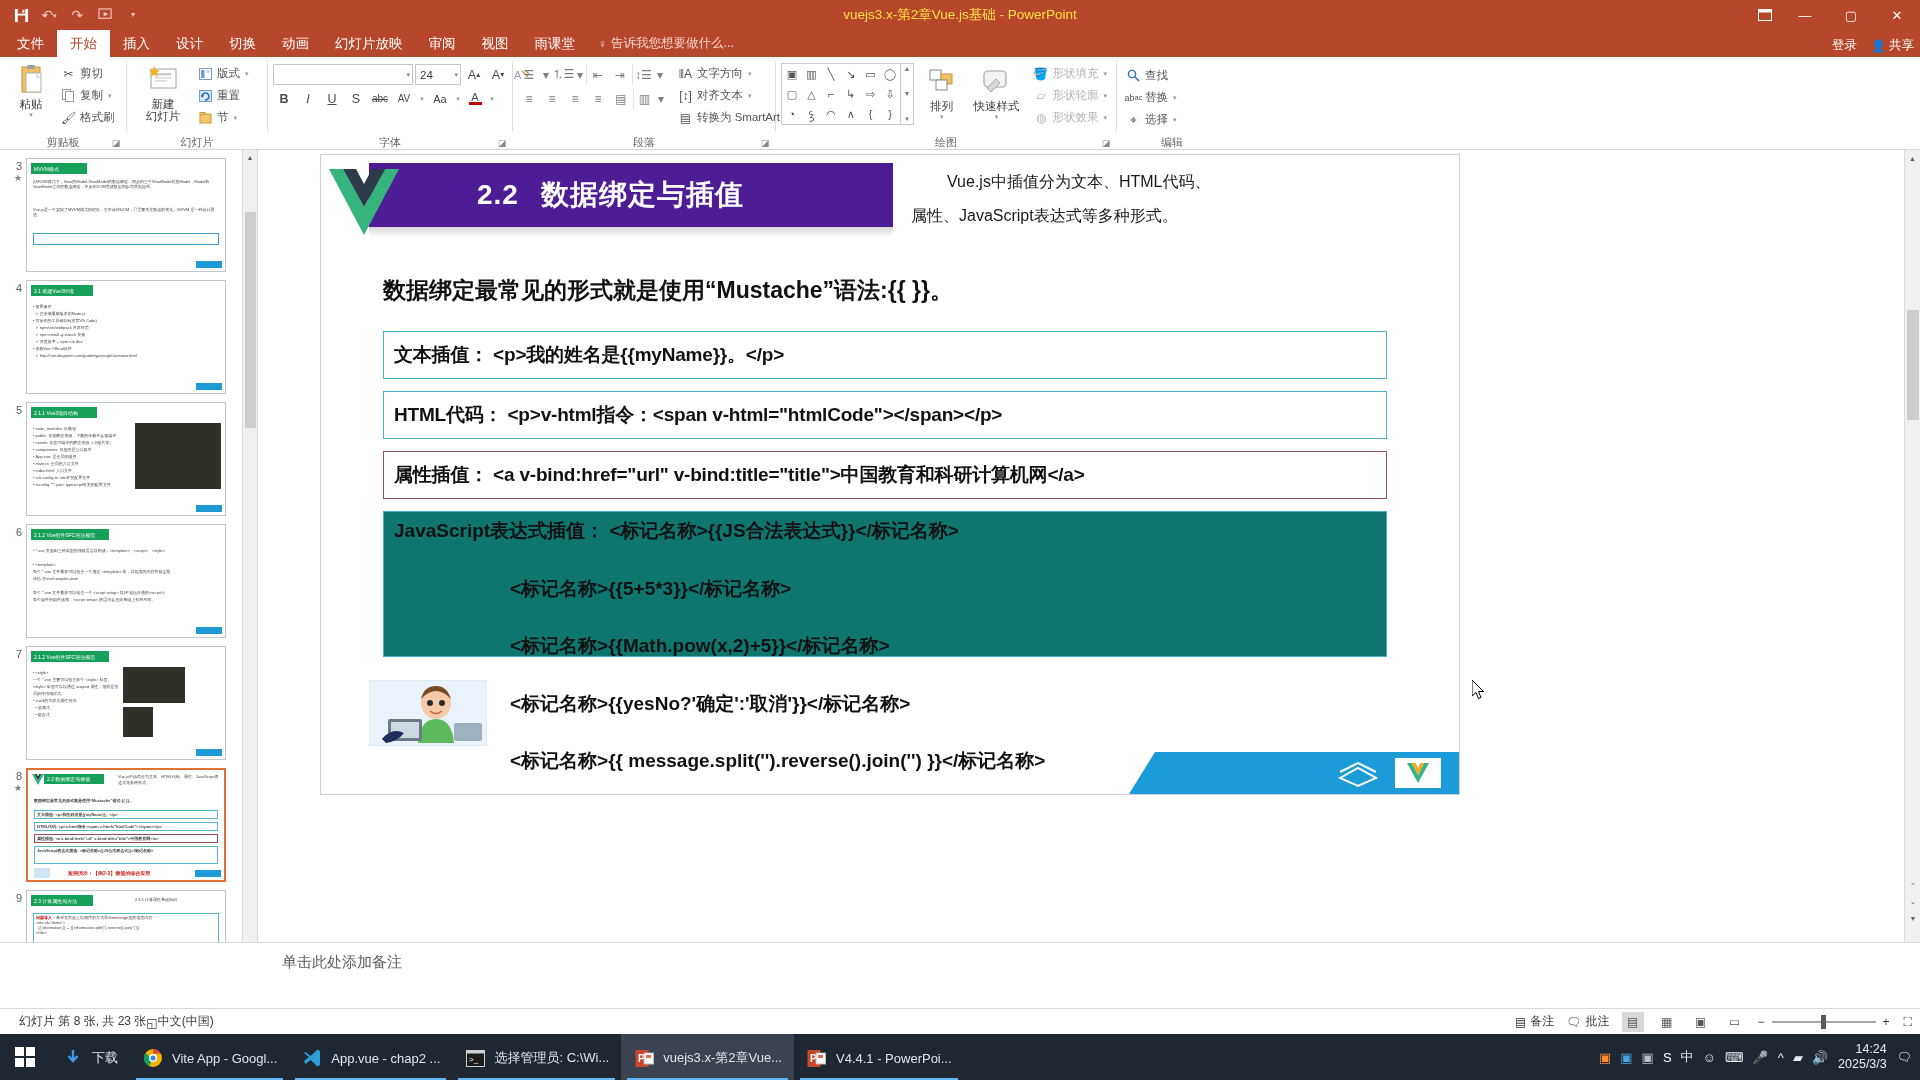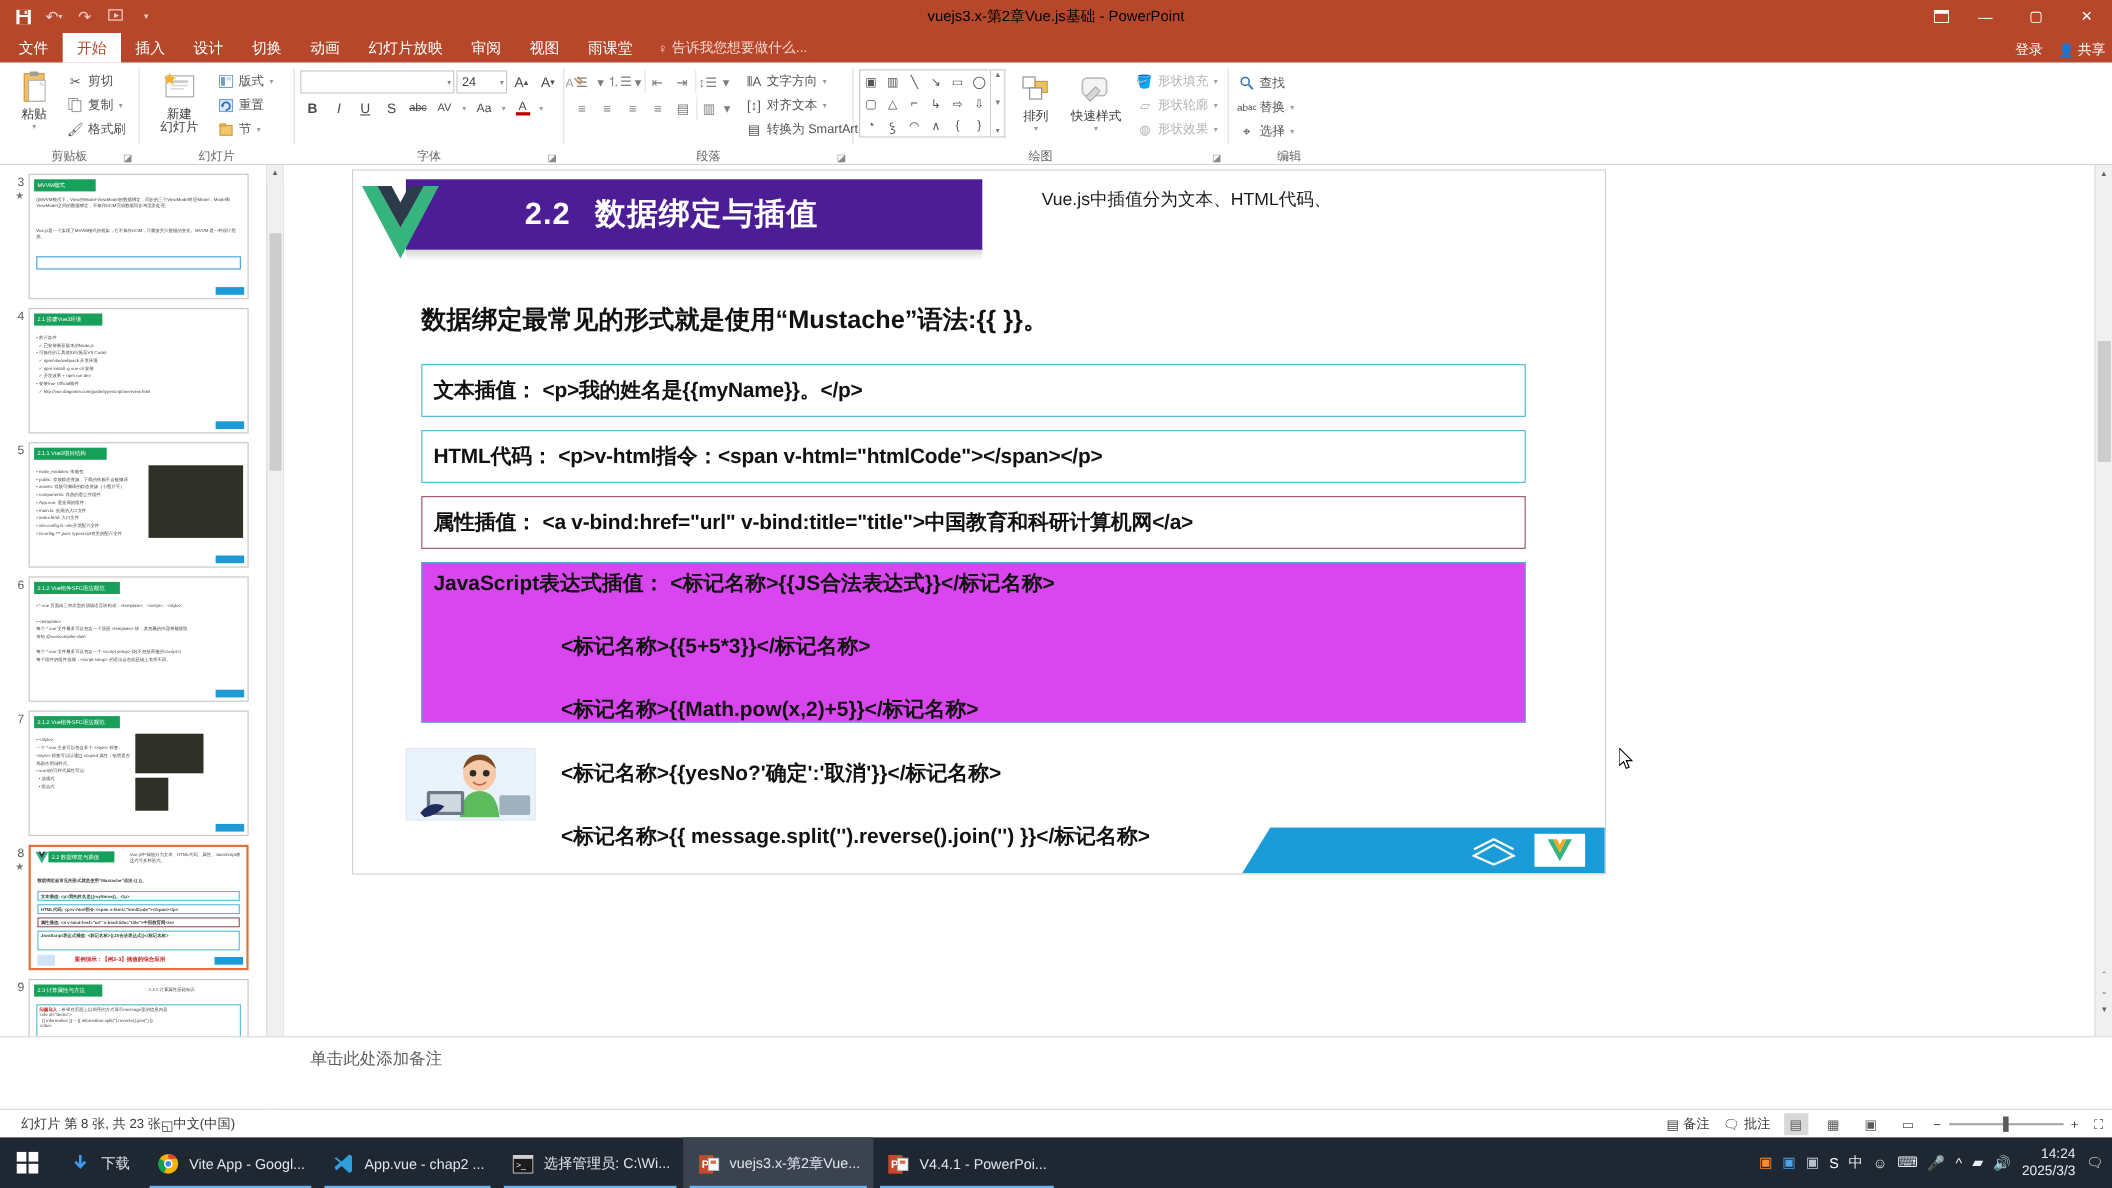--- a/index.html
+++ b/index.html
@@ -19,21 +19,21 @@
     display:flex; align-items:center;
   }
   .qat { display:flex; align-items:center; gap:2px; padding-left:8px; }
   .qat-btn {
     width:26px; height:24px; display:flex; align-items:center; justify-content:center;
     color:#f4cdc3; font-size:14px; line-height:1;
   }
   .qat-btn.save { color:#ffffff; }
   .title-text {
     position:absolute; left:0; right:0; text-align:center; font-size:13.5px;
-    color:#000000; pointer-events:none;
+    color:#fde047; pointer-events:none;
   }
   .win-ctrl { position:absolute; right:0; top:0; height:30px; display:flex; align-items:center; }
   .win-ctrl div {
     width:46px; height:30px; display:flex; align-items:center; justify-content:center;
     color:#ffffff; font-size:13px;
   }
   .win-ctrl div.ribbonopt { width:34px; }
 
   
   .tabsrow {
@@ -191,21 +191,21 @@
     position:absolute; left:62px; width:1004px; border:1px solid #4cb3cf; background:#fff;
     display:flex; align-items:center; padding:0 10px;
   }
   .codebox.attr { border-color:#9b4f5e; }
   .codebox .line {
     font-size:19px; font-weight:bold; color:#111; white-space:nowrap; letter-spacing:-0.2px;
   }
   .codebox .zh { font-weight:bold; }
 
   .jsbox {
-    position:absolute; left:62px; width:1004px; border:1px solid #4cb3cf; background:#d946ef;
+    position:absolute; left:62px; width:1004px; border:1px solid #4cb3cf; background:#0f766e;
     padding:6px 10px 8px 10px;
   }
   .jsbox .jl { font-size:19px; font-weight:bold; color:#111; white-space:nowrap; line-height:25.5px; }
   .jsbox .jl.ind { padding-left:116px;margin-top:32px; }
 
   .demo-img {
     position:absolute; left:48px; bottom:48px; width:118px; height:66px;
     background:#eaf3fb; border:1px solid #dfe9f2; overflow:hidden;
   }
   .demo-title {
@@ -828,20 +828,21 @@
           <div class="greenbar-shadow"></div>
           <div class="vlogo">
             <svg width="86" height="86" viewBox="0 0 86 86">
               <polygon points="8,6 43,72 78,6 64,6 43,44 22,6" fill="#35b57d"></polygon>
               <polygon points="22,6 43,44 64,6 51,6 43,21 35,6" fill="#2b3b4a"></polygon>
             </svg>
           </div>
 
           <div class="header-note">
             <span class="ind">Vue.js中插值分为文本、HTML代码、</span>
+            <span>属性、JavaScript表达式等多种形式。</span>
           </div>
 
           <div class="lead">数据绑定最常见的形式就是使用“Mustache”语法:{{    }}。</div>
 
           <div class="codebox" style="top:176px;height:48px">
             <span class="line">
               <span class="zh">文本插值</span><span>：  &lt;p&gt;我的姓名是{{myName}}。&lt;/p&gt;</span>
             </span>
           </div>
 

